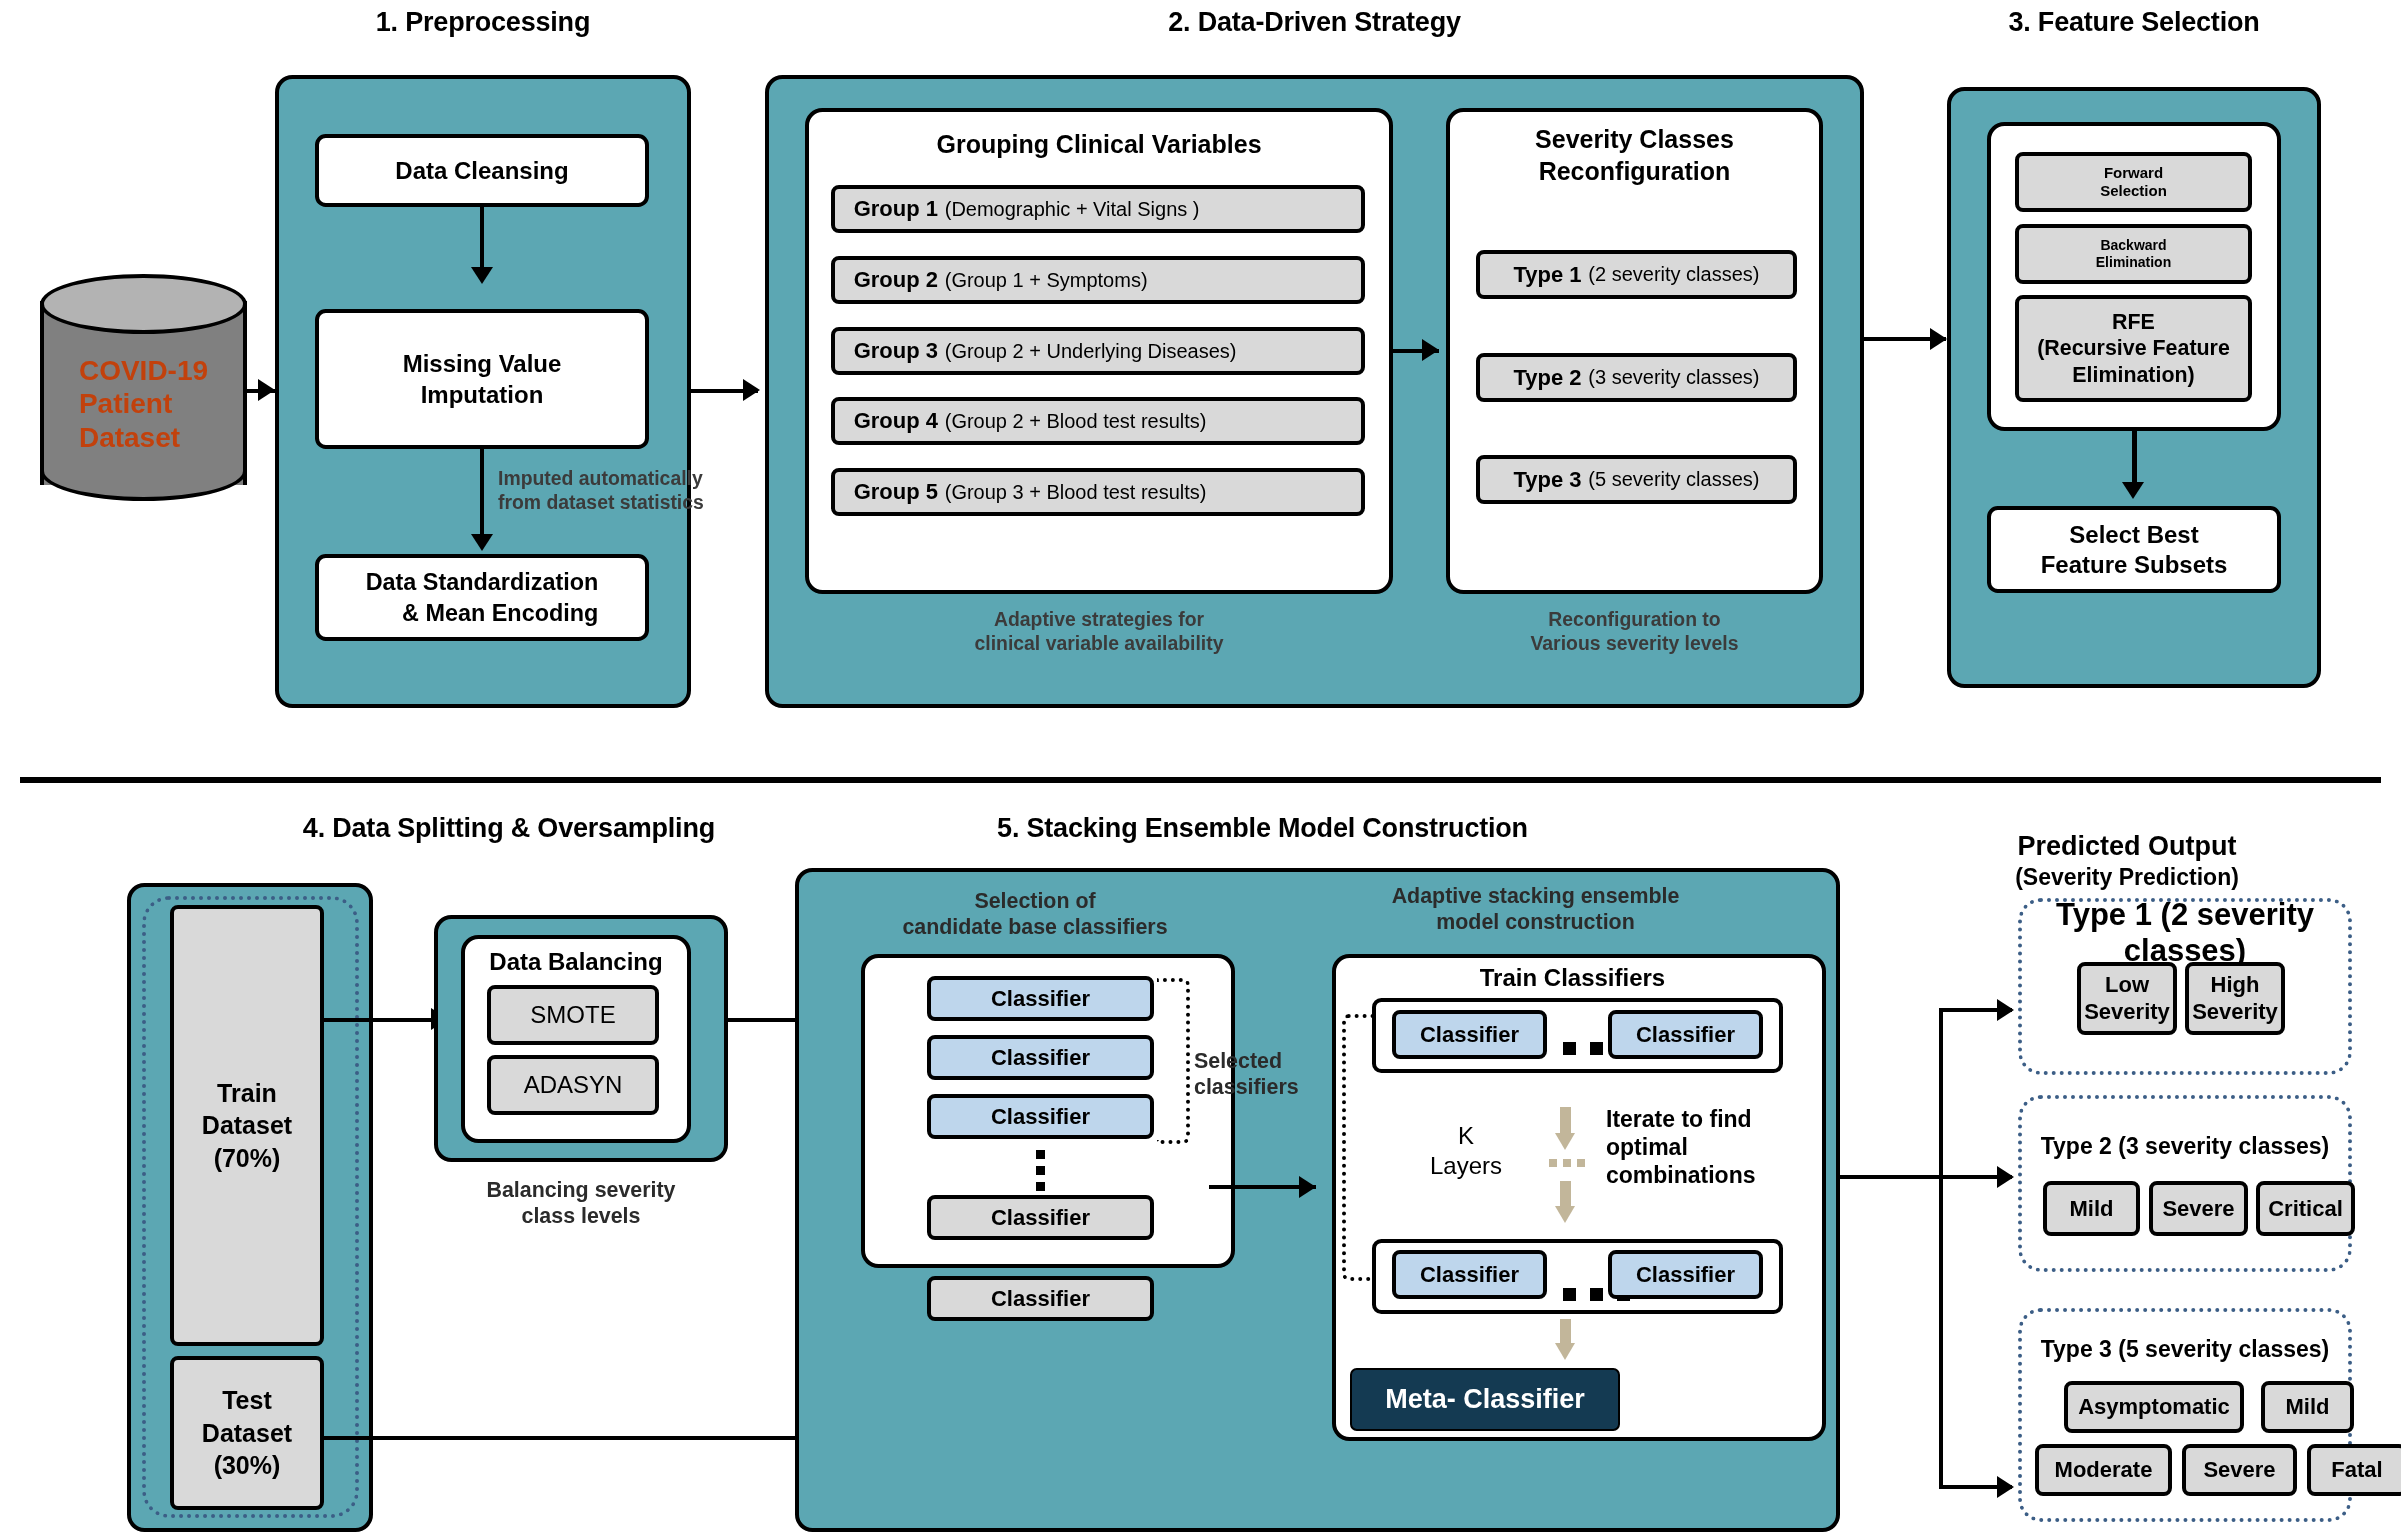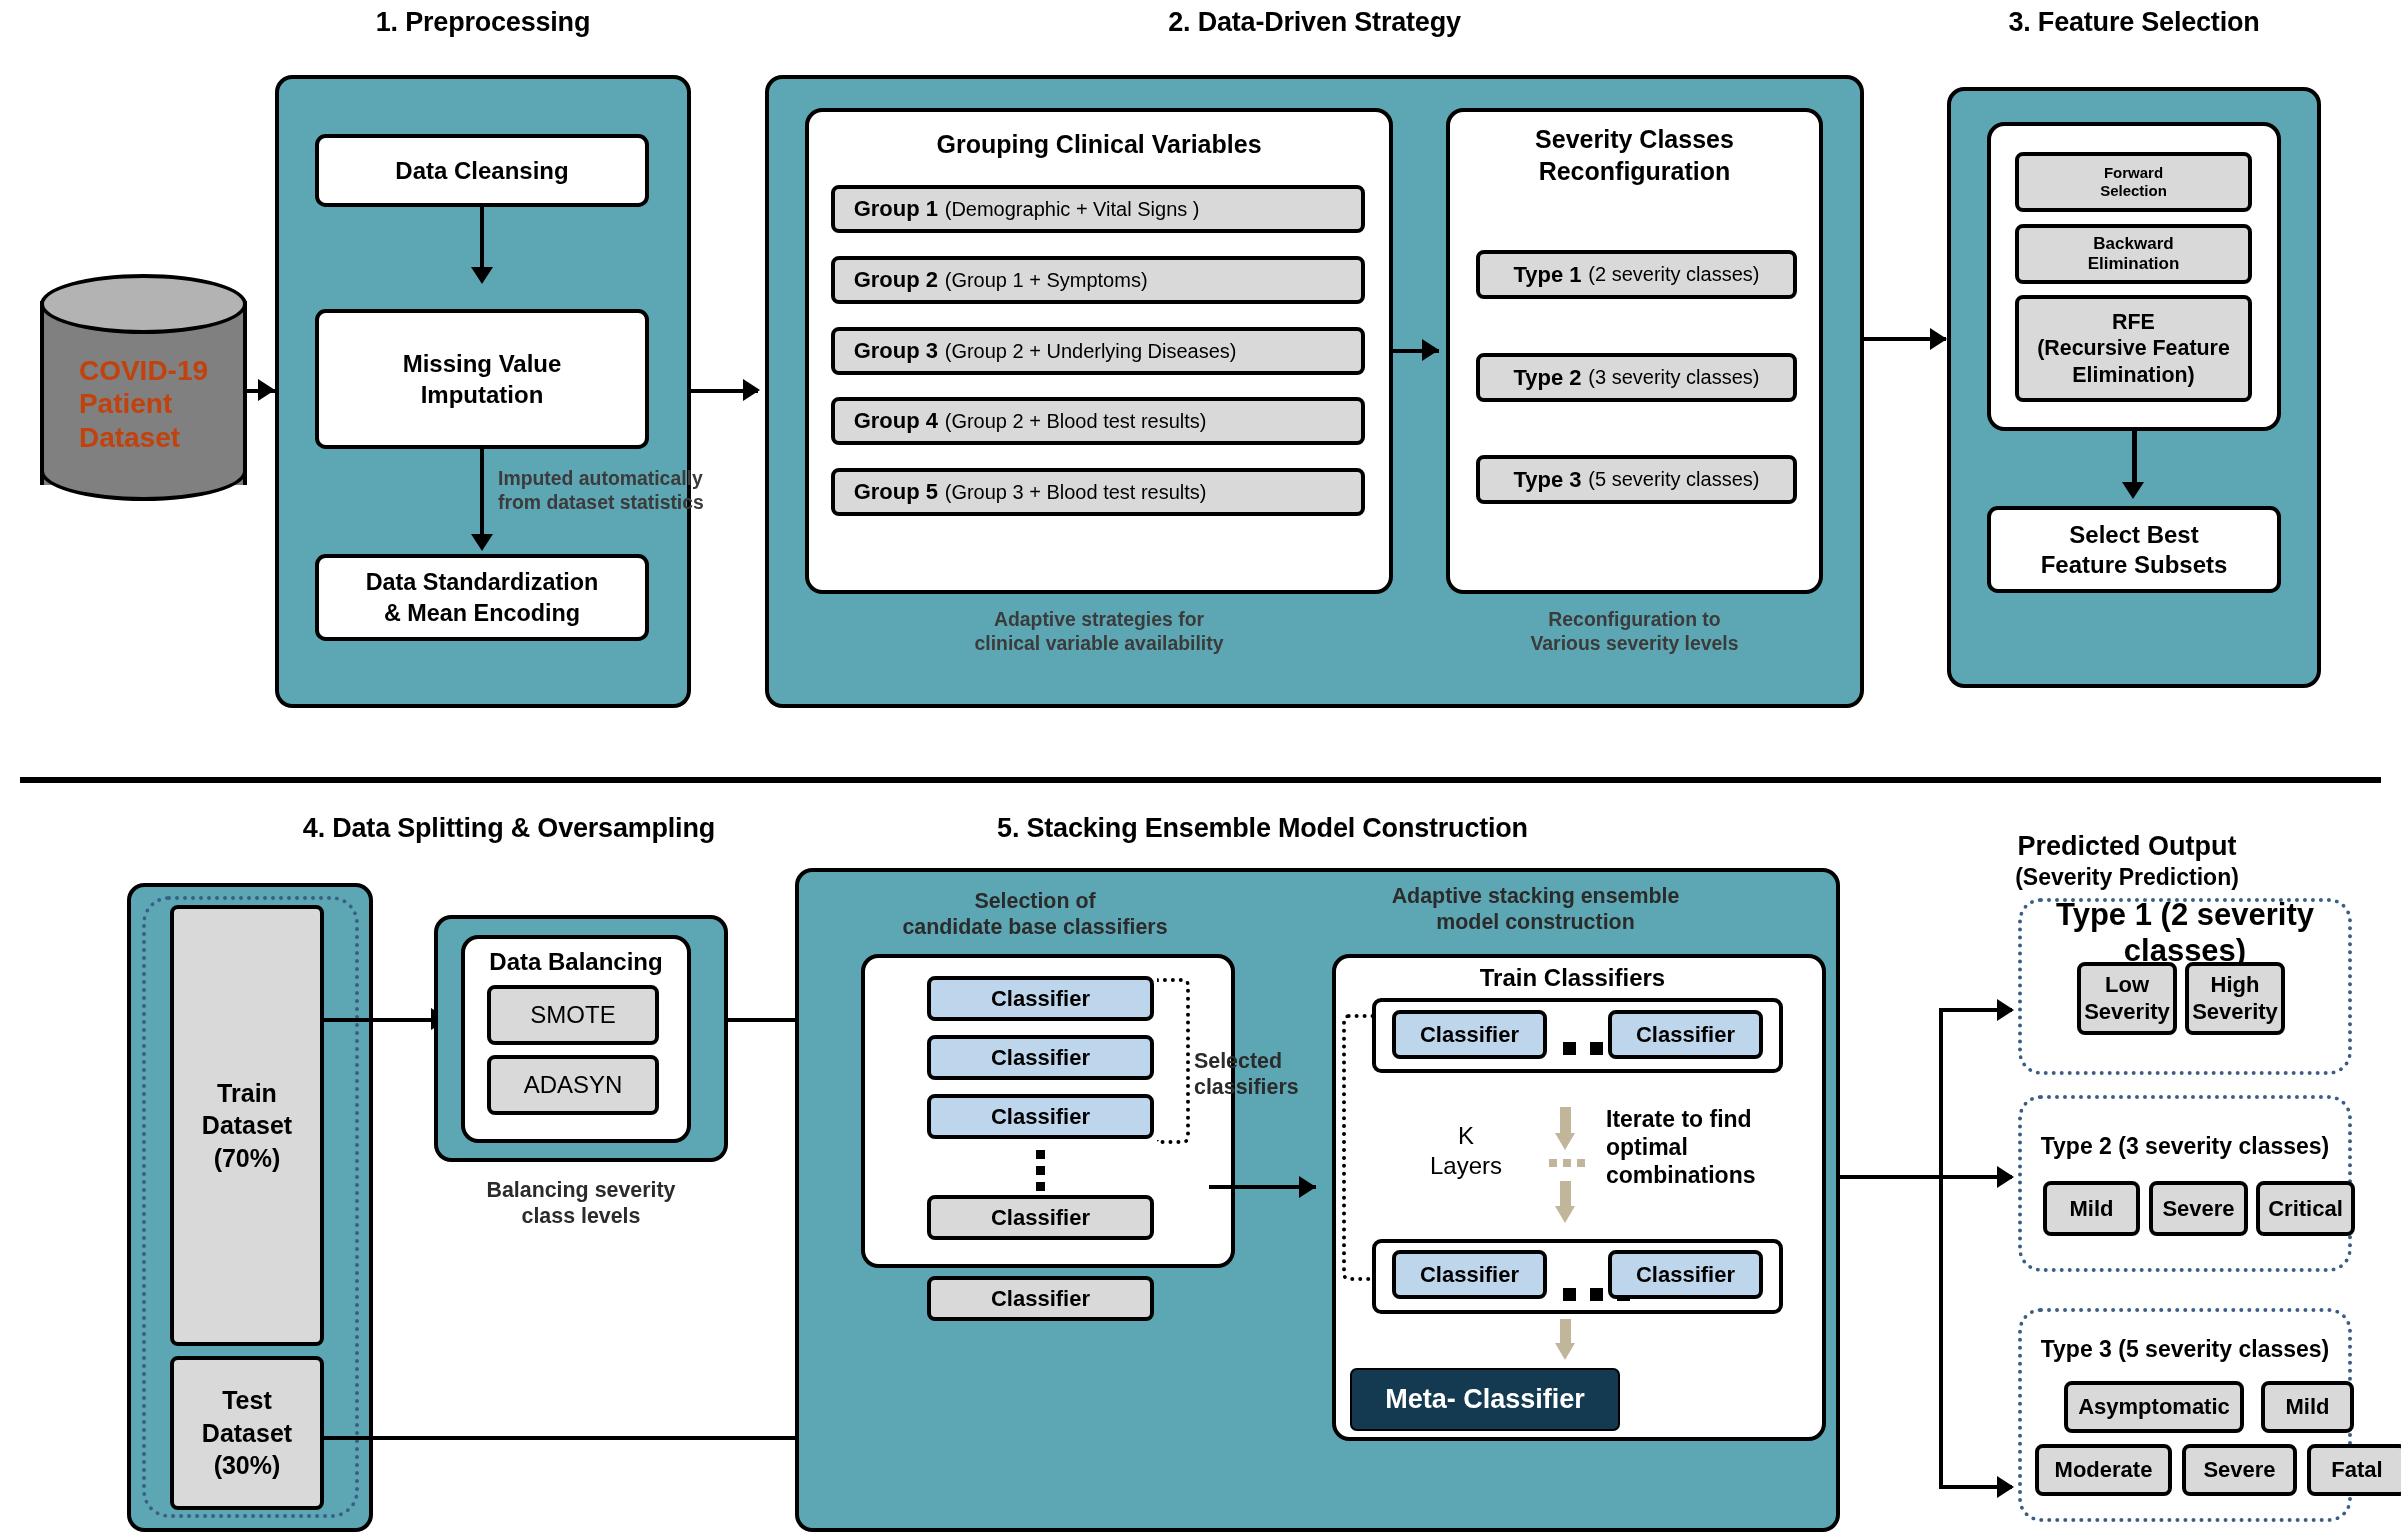--- a/index.html
+++ b/index.html
@@ -74,21 +74,21 @@
 <div class="abs arrow-d" style="left:471px;top:267px;"></div>
 <div class="abs white-box ctr" style="left:315px;top:309px;width:334px;height:140px;">
   <span class="lbl-b" style="font-size:24px;line-height:1.3;white-space:pre-line;">Missing Value
 Imputation</span>
 </div>
 <div class="abs vline" style="left:480px;top:449px;height:92px;"></div>
 <div class="abs arrow-d" style="left:471px;top:534px;"></div>
 <div class="abs note" style="left:498px;top:467px;width:280px;white-space:pre-line;text-align:left;">Imputed automatically
 from dataset statistics</div>
 <div class="abs white-box ctr" style="left:315px;top:554px;width:334px;height:87px;">
-  <span class="lbl-b" style="font-size:23.4px;line-height:1.3;white-space:pre-line;">Data Standardization
+  <span class="lbl-b" style="font-size:23.4px;line-height:1.3;white-space:pre-line;text-align:right;">Data Standardization
 &amp; Mean Encoding</span>
 </div>
 
 <div class="abs hline" style="left:691px;top:389px;width:67px;"></div>
 <div class="abs arrow-r" style="left:743px;top:379px;"></div>
 
 <div class="abs sec-title" style="left:765px;top:6.7px;width:1099px;text-align:center;">2. Data-Driven Strategy</div>
 <div class="abs teal" style="left:765px;top:75px;width:1099px;height:633px;"></div>
 
 <div class="abs white-card" style="left:805px;top:108px;width:588px;height:486px;"></div>
@@ -141,21 +141,21 @@
 <div class="abs arrow-r" style="left:1930px;top:328px;"></div>
 
 <div class="abs sec-title" style="left:1947px;top:6.7px;width:374px;text-align:center;">3. Feature Selection</div>
 <div class="abs teal" style="left:1947px;top:87px;width:374px;height:601px;"></div>
 <div class="abs white-card" style="left:1987px;top:122px;width:294px;height:309px;"></div>
 <div class="abs gray-box ctr" style="left:2015px;top:152px;width:237px;height:60px;">
   <span style="font-weight:bold;font-size:15px;line-height:1.2;white-space:pre-line;">Forward
 Selection</span>
 </div>
 <div class="abs gray-box ctr" style="left:2015px;top:224px;width:237px;height:60px;">
-  <span style="font-weight:bold;font-size:17px;line-height:1.2;white-space:pre-line;">Backward
+  <span style="font-weight:bold;font-size:14px;line-height:1.2;white-space:pre-line;">Backward
 Elimination</span>
 </div>
 <div class="abs gray-box ctr" style="left:2015px;top:295px;width:237px;height:107px;">
   <span style="font-weight:bold;font-size:21.4px;line-height:1.24;white-space:pre-line;">RFE
 (Recursive Feature
 Elimination)</span>
 </div>
 <div class="abs vline" style="left:2132px;top:430px;width:4.7px;height:60px;"></div>
 <div class="abs arrow-d" style="left:2122px;top:482px;"></div>
 <div class="abs white-box ctr" style="left:1987px;top:506px;width:294px;height:87px;">

